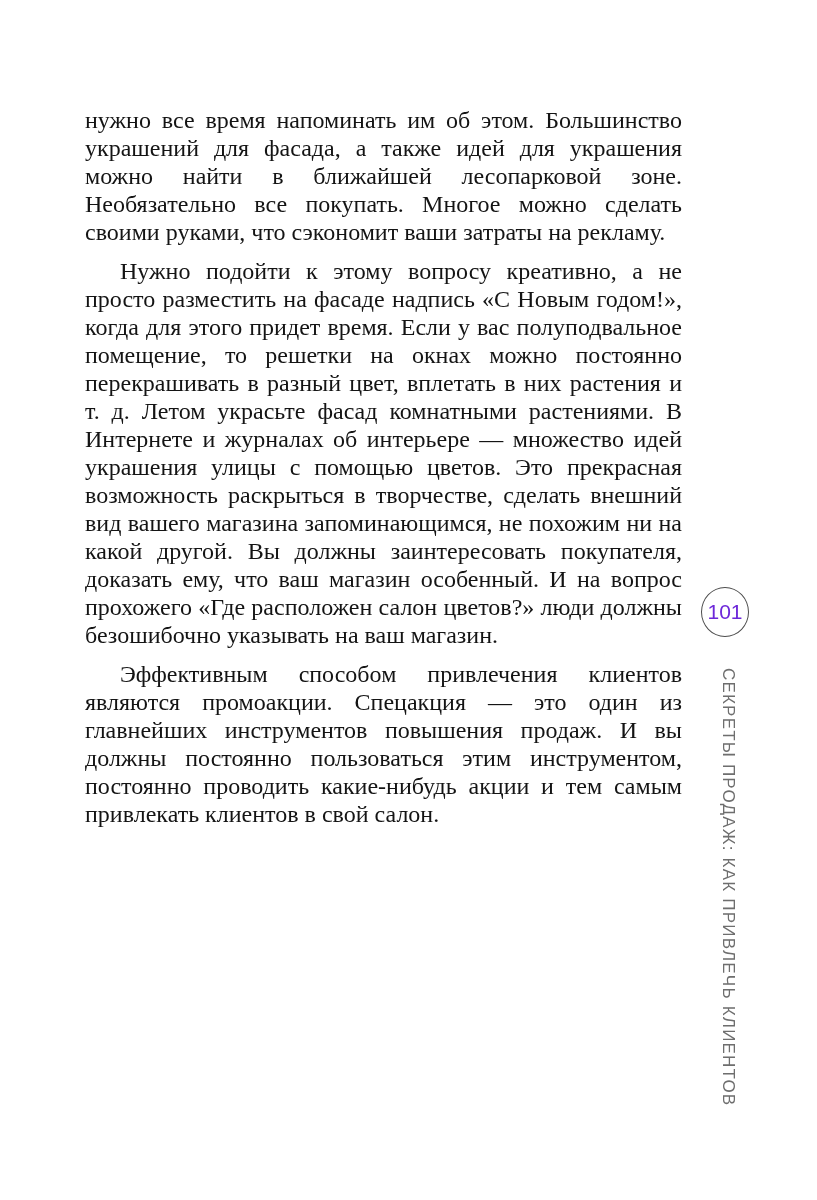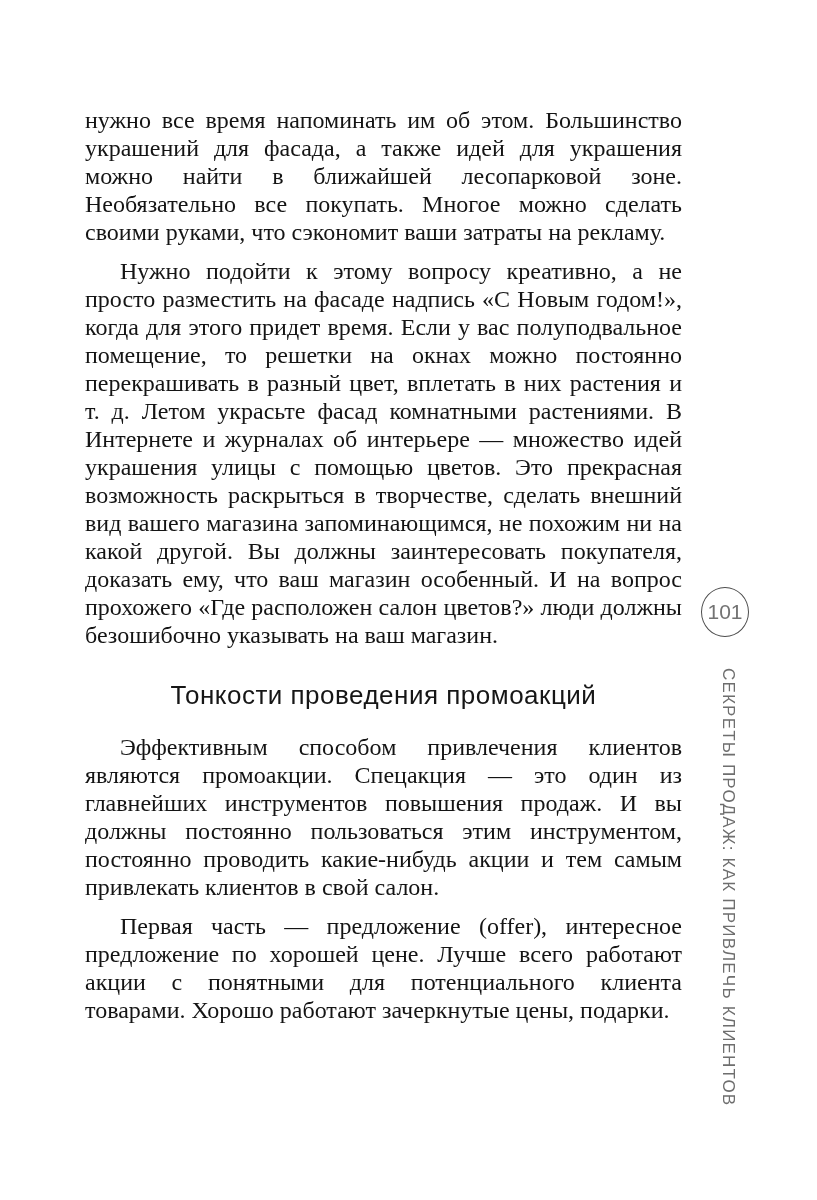--- a/index.html
+++ b/index.html
@@ -50,21 +50,21 @@
     width: 48px;
     height: 50px;
     border: 1.5px solid #4d4d4d;
     border-radius: 50%;
     box-sizing: border-box;
     display: flex;
     align-items: center;
     justify-content: center;
     font-family: "Liberation Sans", sans-serif;
     font-size: 21px;
-    color: #737373;
+    color: #6d28d9;
     background: #ffffff;
   }
   .spine-title {
     position: absolute;
     left: 738px;
     top: 668px;
     transform-origin: 0 0;
     transform: rotate(90deg);
     font-family: "Liberation Sans", sans-serif;
     font-size: 17px;
@@ -74,22 +74,20 @@
   }
 </style>
 </head>
 <body>
 
 <div class="page">
 
   <div class="text-col">
     <p class="no-indent">нужно все время напоминать им об этом. Большинство украшений для фасада, а также идей для украшения можно найти в ближайшей лесопарковой зоне. Необязательно все покупать. Многое можно сделать своими руками, что сэкономит ваши затраты на рекламу.</p>
     <p>Нужно подойти к этому вопросу креативно, а не просто разместить на фасаде надпись «С Новым годом!», когда для этого придет время. Если у вас полуподвальное помещение, то решетки на окнах можно постоянно перекрашивать в разный цвет, вплетать в них растения и т. д. Летом украсьте фасад комнатными растениями. В Интернете и журналах об интерьере — множество идей украшения улицы с помощью цветов. Это прекрасная возможность раскрыться в творчестве, сделать внешний вид вашего магазина запоминающимся, не похожим ни на какой другой. Вы должны заинтересовать покупателя, доказать ему, что ваш магазин особенный. И на вопрос прохожего «Где расположен салон цветов?» люди должны безошибочно указывать на ваш магазин.</p>
-    <h2 class="section-heading">Тонкости проведения промоакций</h2>
     <p>Эффективным способом привлечения клиентов являются промоакции. Спецакция — это один из главнейших инструментов повышения продаж. И вы должны постоянно пользоваться этим инструментом, постоянно проводить какие-нибудь акции и тем самым привлекать клиентов в свой салон.</p>
-    <p>Первая часть — предложение (offer), интересное предложение по хорошей цене. Лучше всего работают акции с понятными для потенциального клиента товарами. Хорошо работают зачеркнутые цены, подарки.</p>
   </div>
 
   <div class="page-num-badge">101</div>
 
   <div class="spine-title">СЕКРЕТЫ ПРОДАЖ: КАК ПРИВЛЕЧЬ КЛИЕНТОВ</div>
 
 </div>
 
 </body></html>

